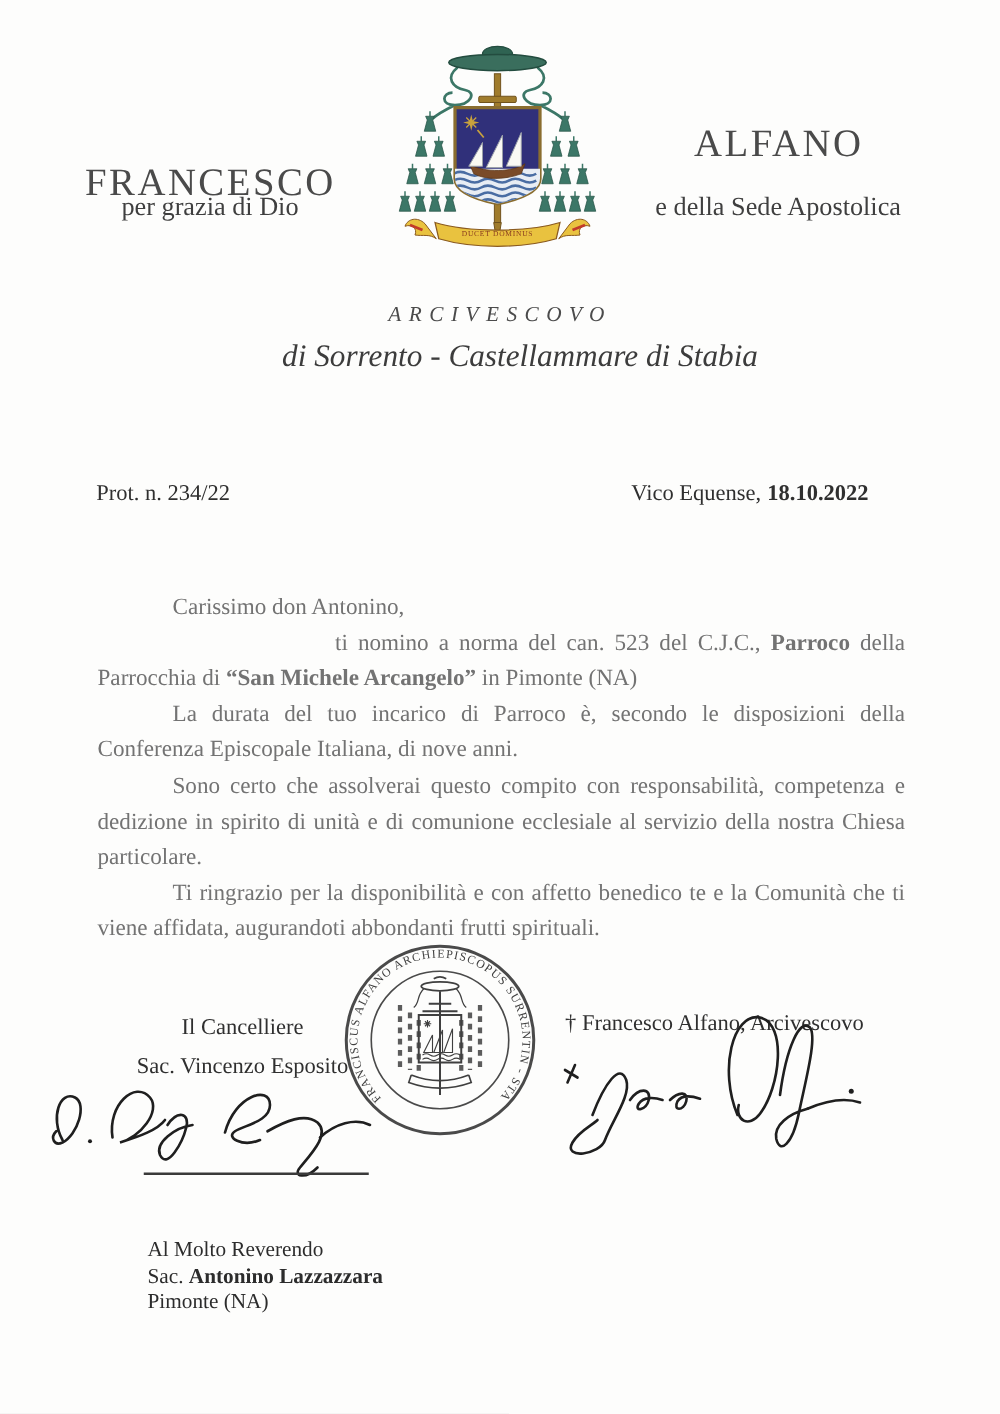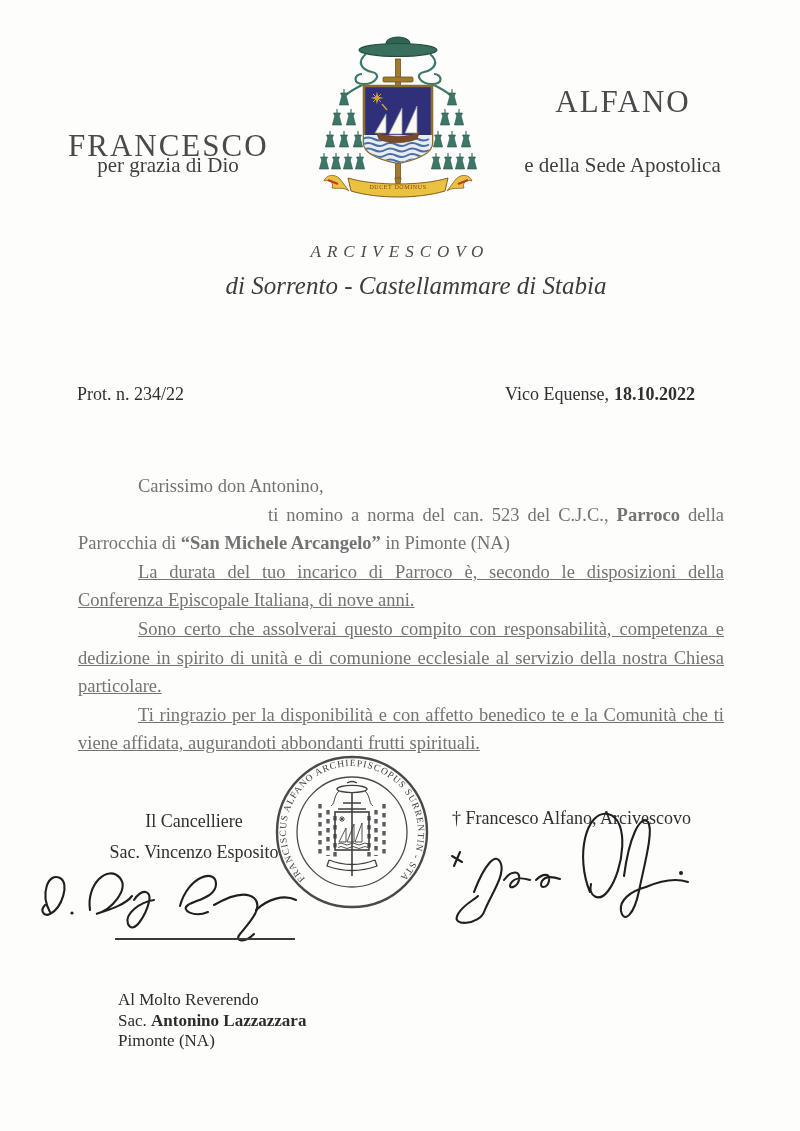--- a/index.html
+++ b/index.html
@@ -19,37 +19,37 @@
   .refline{font-size:18px;color:#2f2f2f;}
   .bold{font-weight:bold;}
   
   .bodytext{
     width:646px;font-size:18.5px;line-height:28.6px;color:#737373;
     text-align:justify;
   }
   .bodytext p{margin:0;}
   .salut{padding-left:60px;}
   .ind-big{text-indent:190px;}
-  .ind{text-indent:60px;text-decoration:underline;}
+  .ind{text-indent:60px;}
   
   .sigblock{font-size:18px;color:#2f2f2f;text-align:center;line-height:31px;}
   .archline{font-size:18px;color:#2f2f2f;}
   
   .divider{width:180px;border-top:2px solid #3a3a3a;height:0;}
   .recipient{font-size:17px;line-height:20.5px;color:#2c2c2c;margin-top:40px;}
   .datespace{margin-left:5px;}
   svg{display:block;}
 </style>
 </head>
 <body>
 
 <div class="page">
 
   <div class="abs bigname" style="left:68px;top:91px;width:200px;margin-top:37px;">FRANCESCO</div>
-  <div class="abs bigname" style="left:548px;top:84px;width:150px;">ALFANO</div>
+  <div class="abs bigname" style="left:548px;top:97px;width:150px;">ALFANO</div>
   <div class="abs subname" style="left:68px;top:153px;width:200px;">per grazia di Dio</div>
   <div class="abs subname" style="left:520px;top:153px;width:205px;">e della Sede Apostolica</div>
 
   <div class="abs" style="left:316px;top:34px;">
     <svg width="164" height="168" viewBox="0 0 164 168">
       <defs>
         <g id="tsl">
           <path d="M0,-3 L0,1" stroke="#3c7767" stroke-width="1.2" fill="none"></path>
           <path d="M-3.5,1 L3.5,1 L2.2,4 L4.6,13 L-4.6,13 L-2.2,4 Z" fill="#3c7767" stroke="#265447" stroke-width="0.6"></path>
         </g>

